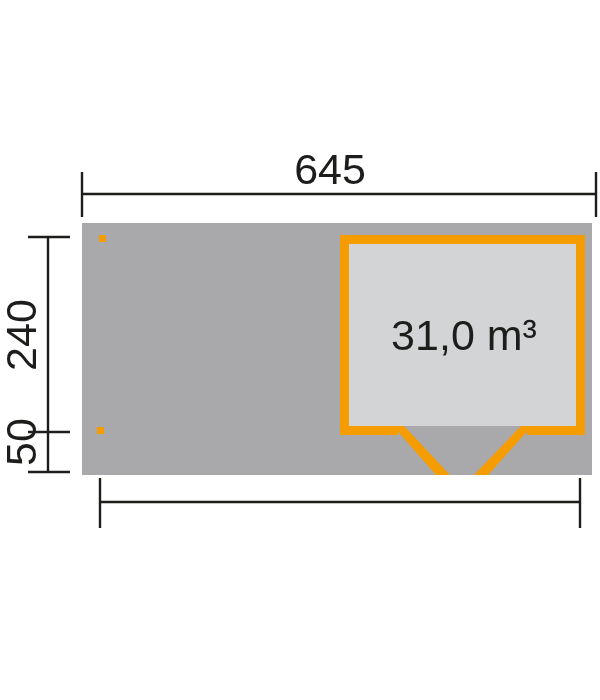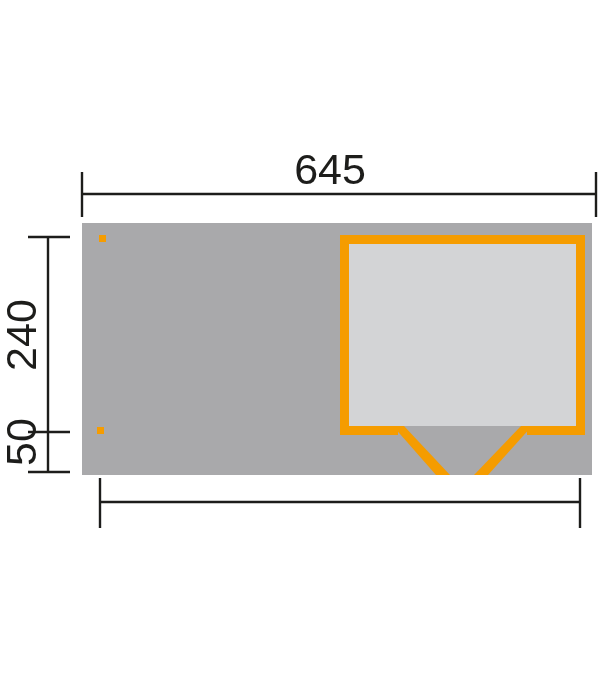--- a/index.html
+++ b/index.html
@@ -60,13 +60,14 @@
     </g>
   </svg>
 
   <div class="dim-label" style="left:330px; top:169px">645</div>
 
   <div class="dim-label vertical" style="left:21px; top:335px">240</div>
 
   <div class="dim-label vertical" style="left:21px; top:442px">50</div>
 
 
+  <div class="volume-label" style="left:464px; top:335px">31,0 m³</div>
 </div>
 
 </body></html>

